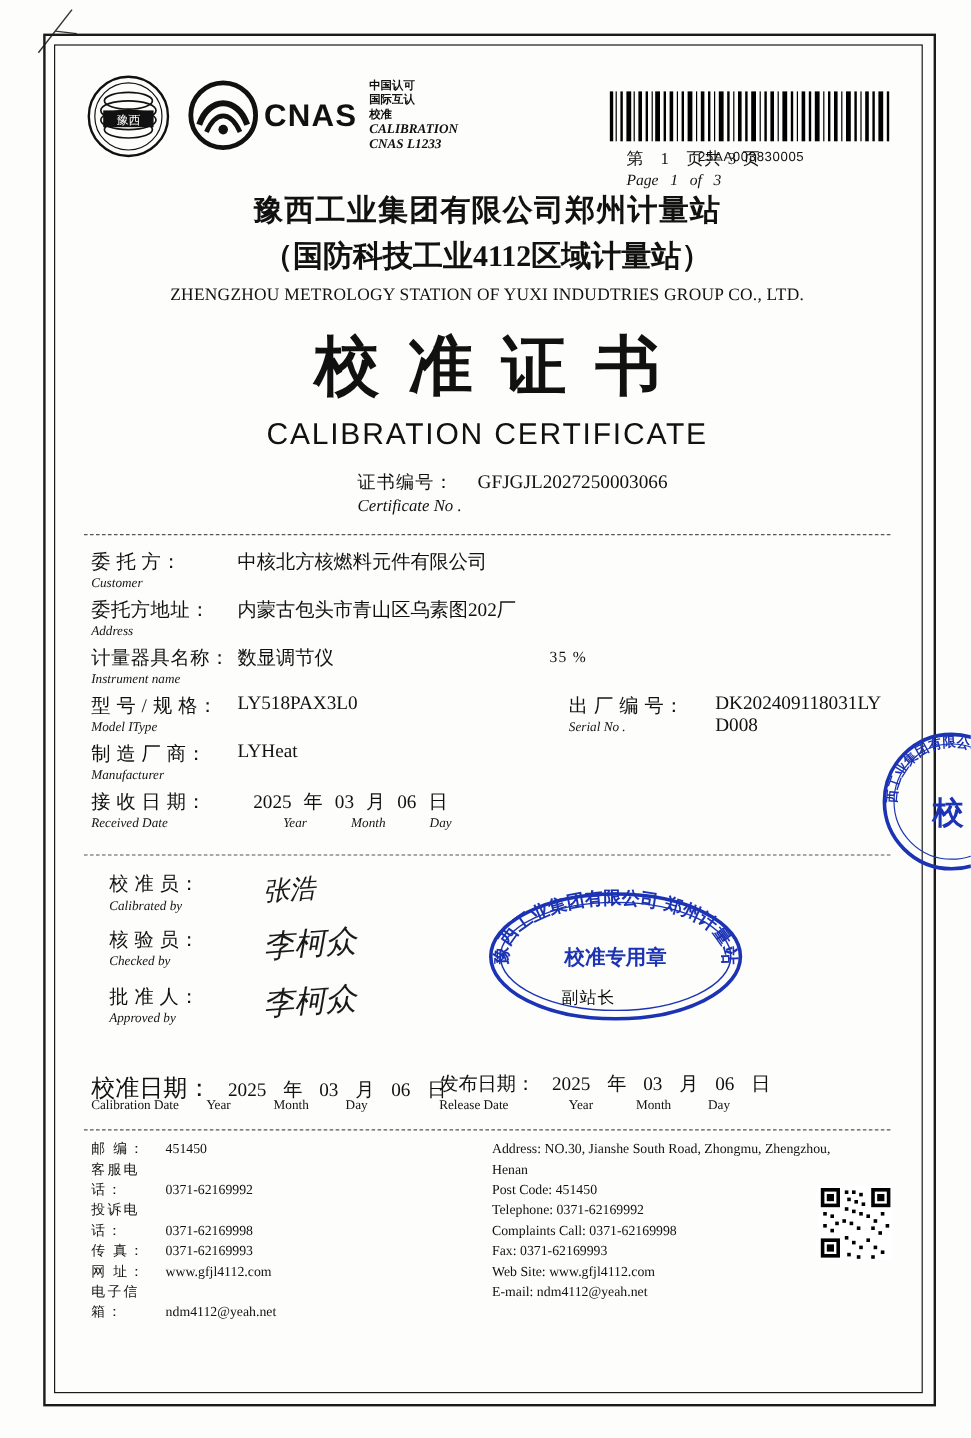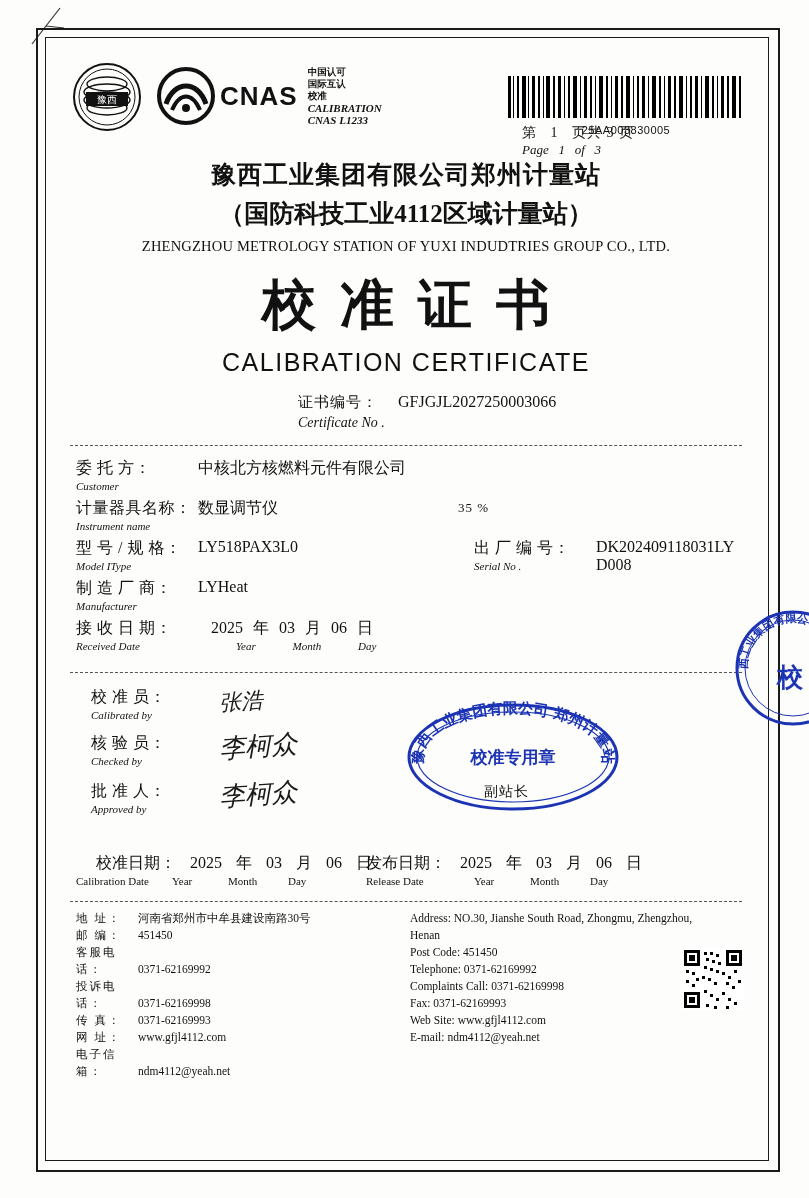--- a/index.html
+++ b/index.html
@@ -279,21 +279,20 @@
   .seal {
     position: absolute;
     left: 330px; top: 18px;
     width: 214px; height: 112px;
   }
   .seal-sub {
     position: absolute;
     left: 392px; top: 100px;
     font-size: 14px;
     letter-spacing: 1px;
-    margin-left: 16px;
   }
   .dates-row {
     position: relative;
     margin: 0 0 0 16px;
     height: 42px;
   }
   .dates-row .g1 { position: absolute; left: 0; top: 0; }
   .dates-row .g2 { position: absolute; left: 290px; top: 0; }
   .dr-val {
     font-size: 16px;
@@ -487,20 +486,27 @@
     <div class="fields">
 
       <div class="row">
         <div class="f-left lbl">
           <span class="cn">委 托 方：</span>
           <span class="en">Customer</span>
         </div>
         <div class="f-val">中核北方核燃料元件有限公司</div>
       </div>
 
+      <div class="row">
+        <div class="f-left lbl">
+          <span class="cn">委托方地址：</span>
+          <span class="en">Address</span>
+        </div>
+        <div class="f-val">内蒙古包头市青山区乌素图202厂</div>
+      </div>
 
       <div class="row">
         <div class="f-left lbl">
           <span class="cn">计量器具名称：</span>
           <span class="en">Instrument name</span>
         </div>
         <div class="f-val">数显调节仪</div>
         <div class="pct">35 %</div>
       </div>
 
@@ -584,21 +590,21 @@
         <text fill="#1c34b4" font-size="15" font-family="DejaVu Sans, sans-serif" font-weight="bold">
           <textPath href="#sealArc" startOffset="50%" text-anchor="middle">豫西工业集团有限公司 郑州计量站</textPath>
         </text>
         <text x="107" y="62" fill="#1c34b4" font-size="17" font-weight="bold" text-anchor="middle" font-family="DejaVu Sans, sans-serif">校准专用章</text>
       </svg>
       <div class="seal-sub">副站长</div>
     </div>
 
     <div class="dates-row">
       <div class="g1">
-        <span style="font-size:16px;margin-left:20px;">校准日期：</span>
+        <span style="font-size:20px;">校准日期：</span>
         <span class="dr-val">2025</span>
         <span class="dr-val">年</span>
         <span class="dr-val">03</span>
         <span class="dr-val">月</span>
         <span class="dr-val">06</span>
         <span class="dr-val">日</span>
         <span class="dr-en" style="left:0;">Calibration Date</span>
         <span class="dr-en" style="left:96px;">Year</span>
         <span class="dr-en" style="left:152px;">Month</span>
         <span class="dr-en" style="left:212px;">Day</span>
@@ -615,21 +621,20 @@
         <span class="dr-en" style="left:108px;">Year</span>
         <span class="dr-en" style="left:164px;">Month</span>
         <span class="dr-en" style="left:224px;">Day</span>
       </div>
     </div>
 
     <div class="footer-divider"></div>
 
     <div class="footer">
       <div class="footer-col-cn">
-        <div><span class="fl">地  址：</span><span>河南省郑州市中牟县建设南路30号</span></div>
         <div><span class="fl">邮  编：</span><span>451450</span></div>
         <div><span class="fl">客服电话：</span><span>0371-62169992</span></div>
         <div><span class="fl">投诉电话：</span><span>0371-62169998</span></div>
         <div><span class="fl">传  真：</span><span>0371-62169993</span></div>
         <div><span class="fl">网  址：</span><span>www.gfjl4112.com</span></div>
         <div><span class="fl">电子信箱：</span><span>ndm4112@yeah.net</span></div>
       </div>
       <div class="footer-col-en">
         <div><span>Address:</span>&nbsp;<span>NO.30, Jianshe South Road, Zhongmu, Zhengzhou, Henan</span></div>
         <div><span>Post Code:</span>&nbsp;<span>451450</span></div>

